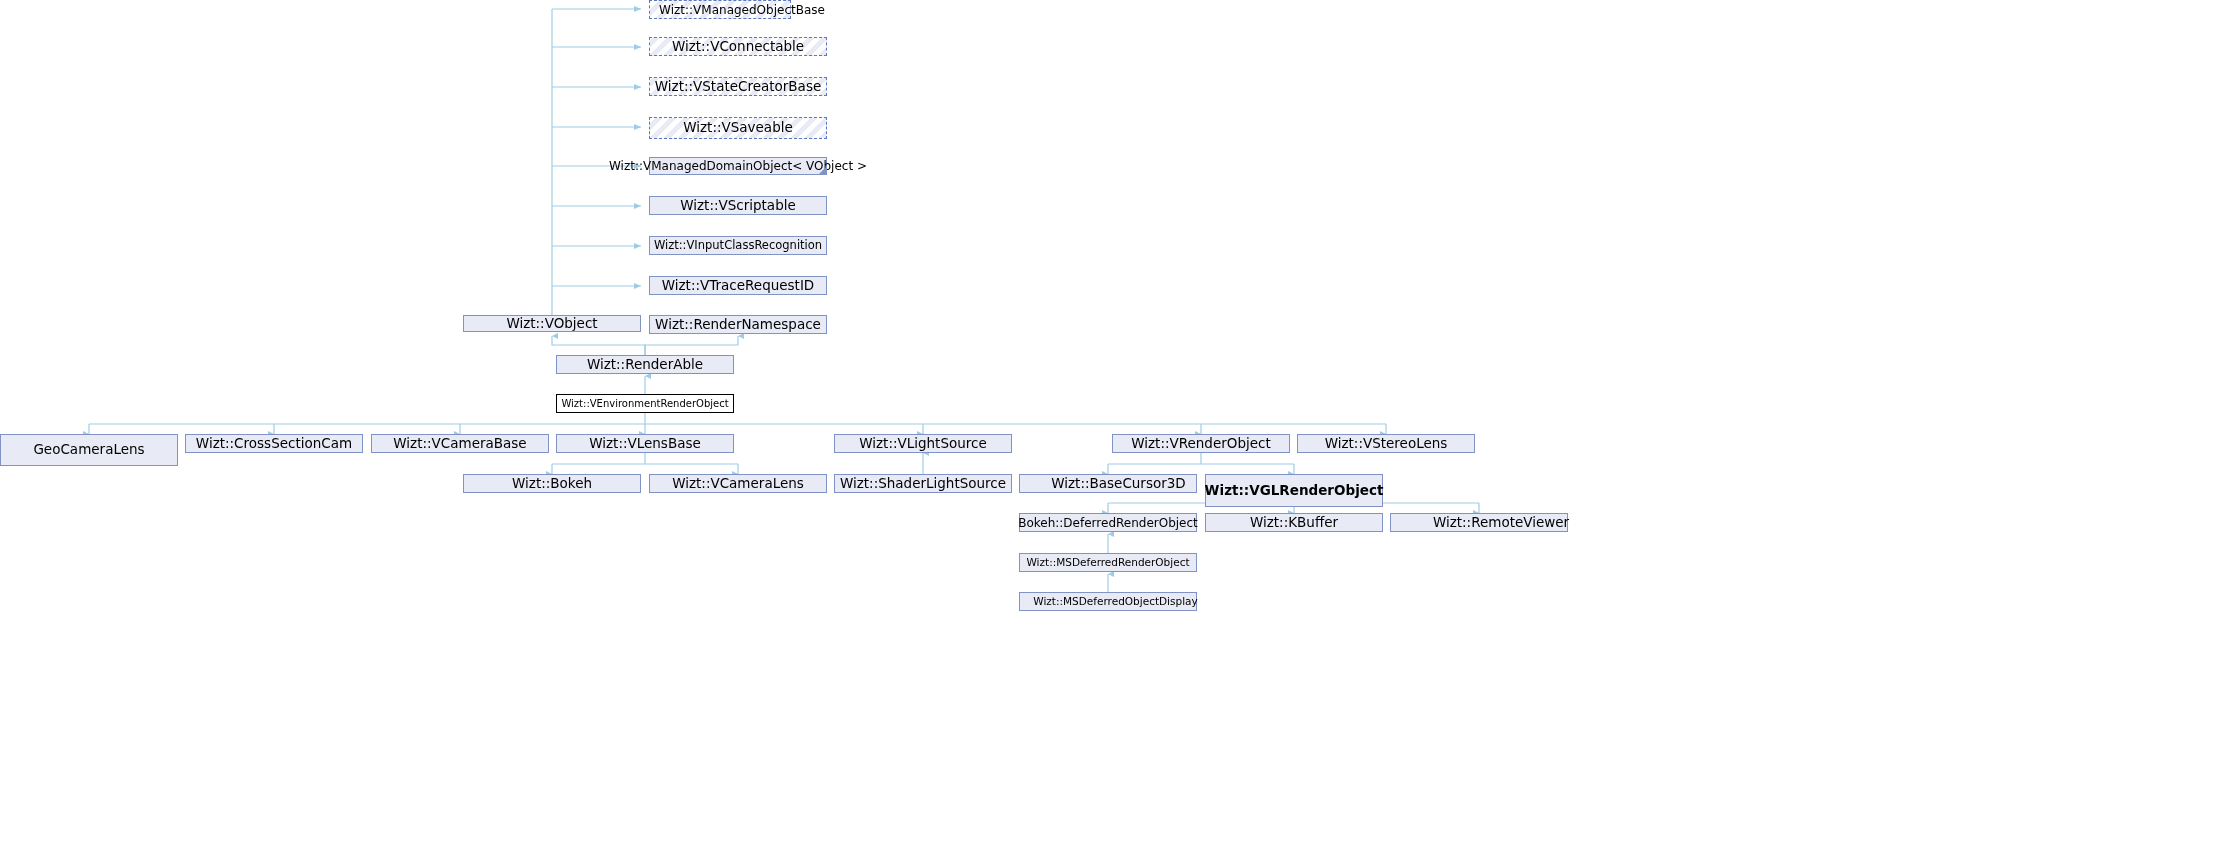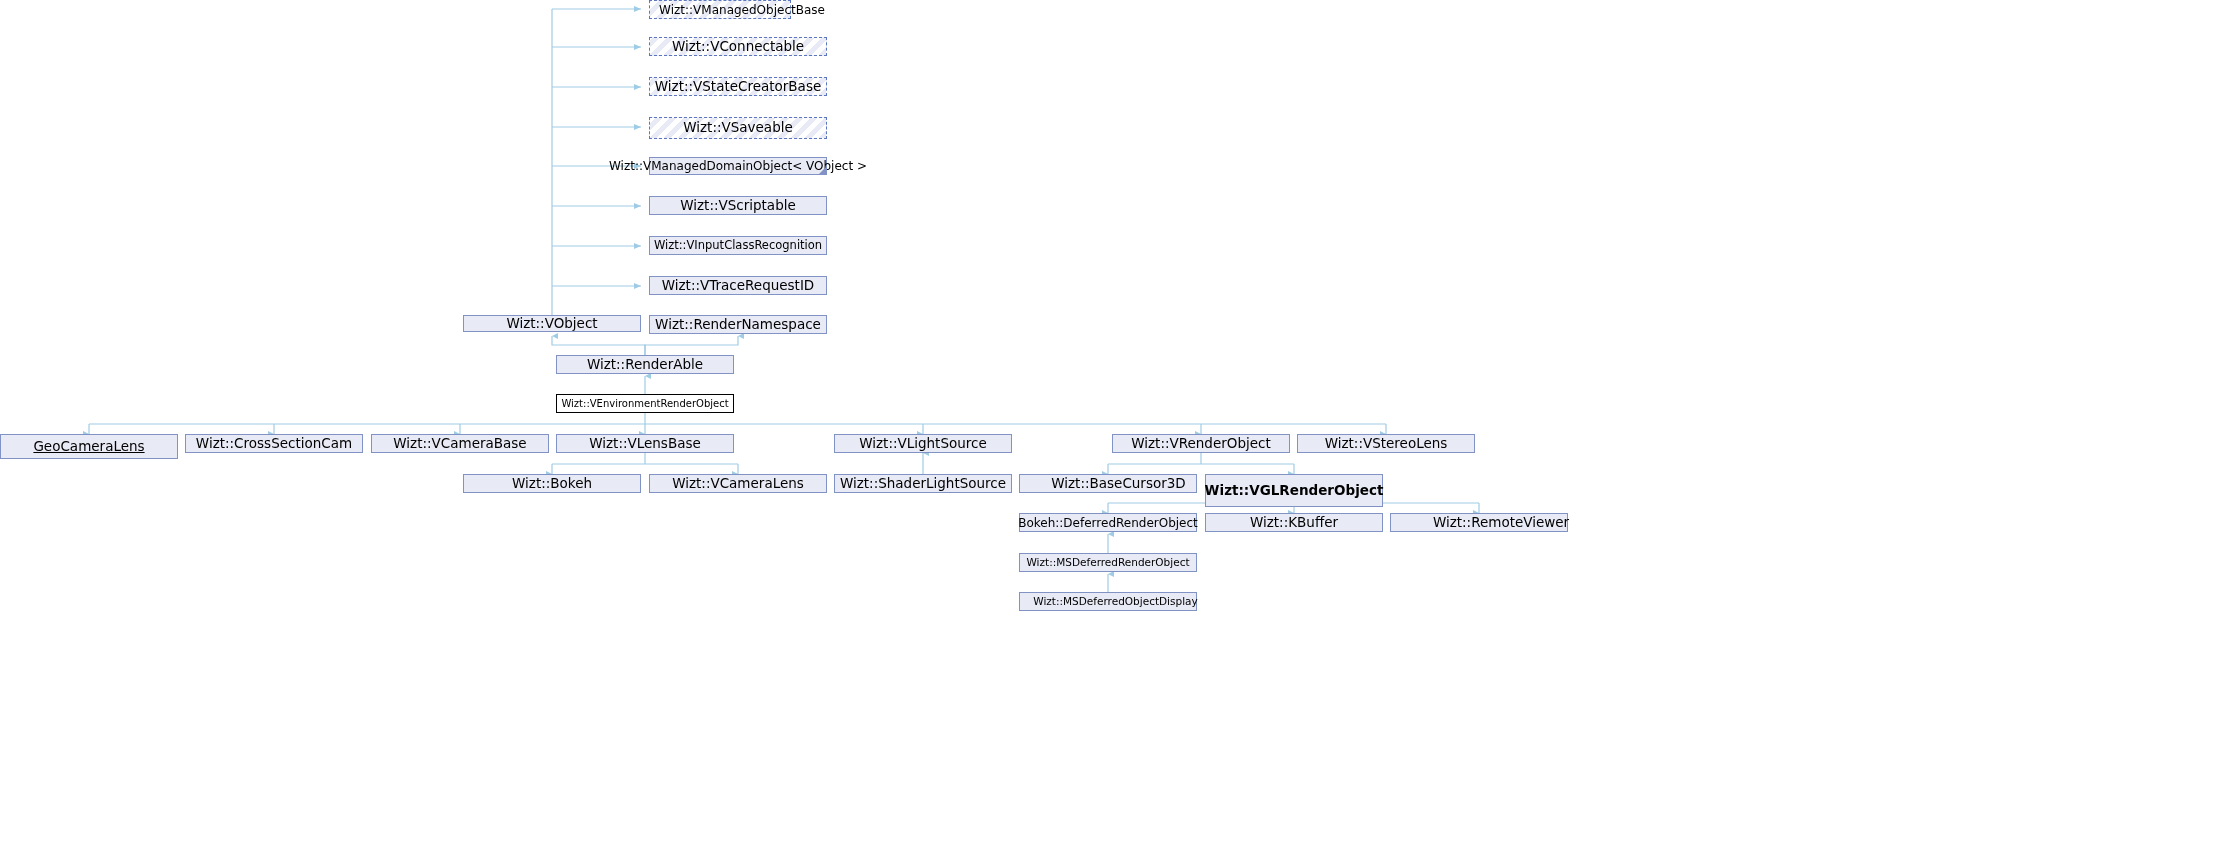--- a/index.html
+++ b/index.html
@@ -154,21 +154,21 @@
     </div>
     <div class="node plain" style="left: 649px; top: 315px; width: 178px; height: 19px;">
       <span class="label">Wizt::RenderNamespace</span>
     </div>
     <div class="node plain" style="left: 556px; top: 355px; width: 178px; height: 19px;">
       <span class="label">Wizt::RenderAble</span>
     </div>
     <div class="node focus" style="left: 556px; top: 394px; width: 178px; height: 19px;">
       <span class="label" style="font-size: 10px;">Wizt::VEnvironmentRenderObject</span>
     </div>
-    <div class="node plain" style="left: 0px; top: 434px; width: 178px; height: 25px; text-decoration: underline;">
+    <div class="node plain" style="left: 0px; top: 434px; width: 178px; height: 32px;">
       <span class="label">GeoCameraLens</span>
     </div>
     <div class="node plain" style="left: 185px; top: 434px; width: 178px; height: 19px;">
       <span class="label">Wizt::CrossSectionCam</span>
     </div>
     <div class="node plain" style="left: 371px; top: 434px; width: 178px; height: 19px;">
       <span class="label">Wizt::VCameraBase</span>
     </div>
     <div class="node plain" style="left: 556px; top: 434px; width: 178px; height: 19px;">
       <span class="label">Wizt::VLensBase</span>

